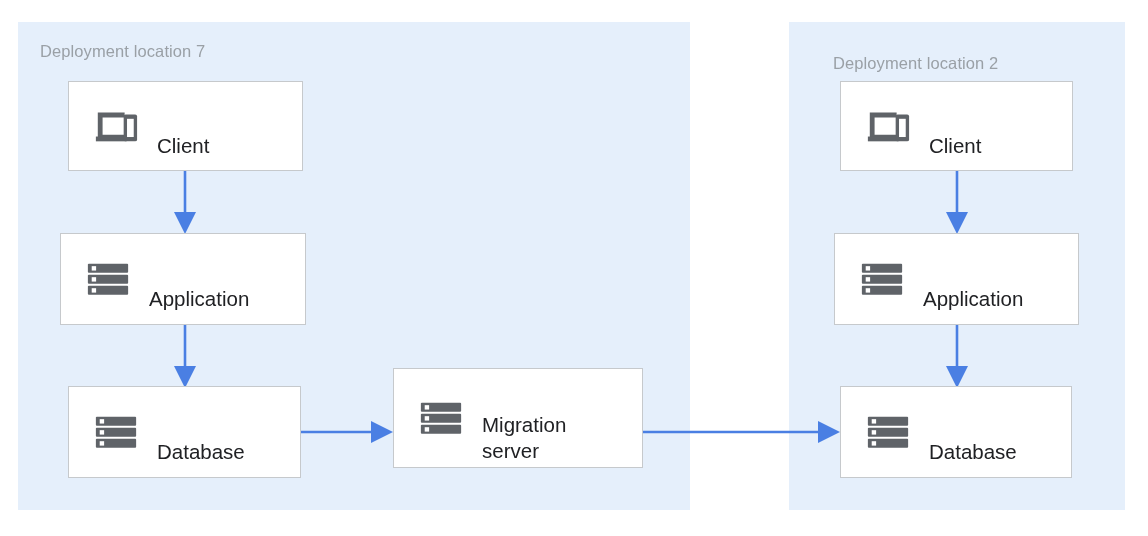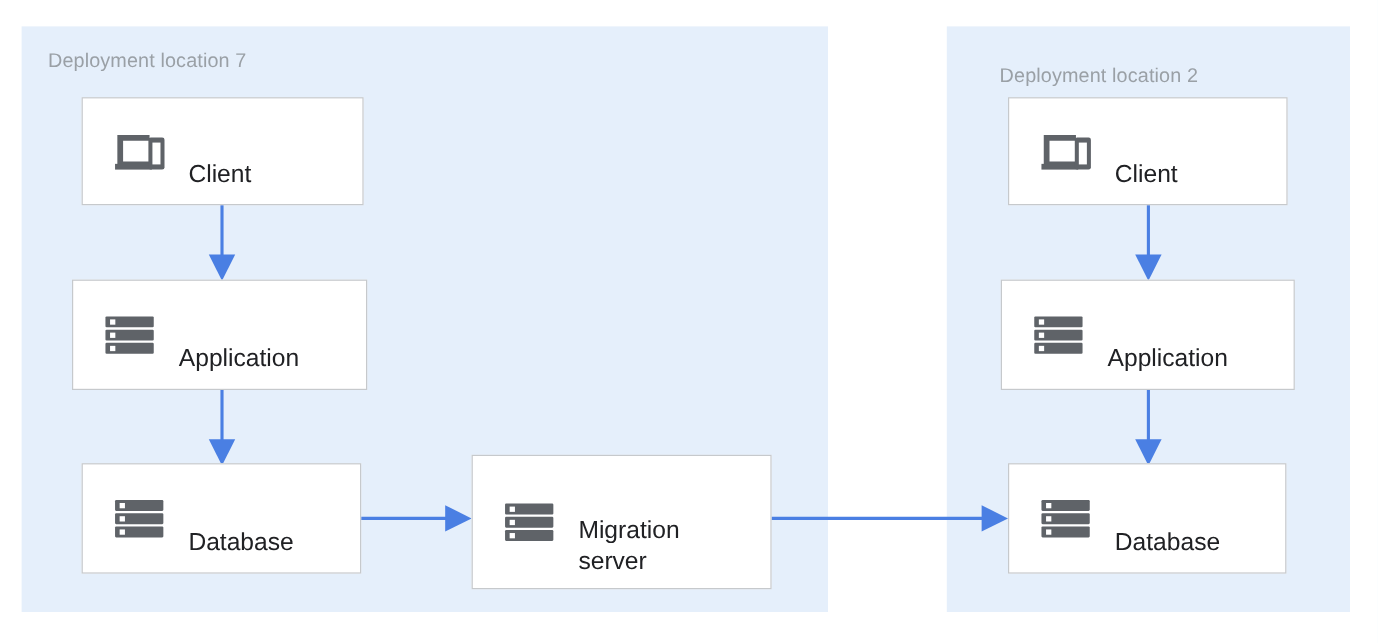--- a/index.html
+++ b/index.html
@@ -135,21 +135,21 @@
       <rect x="3" y="8" width="42" height="9.5" rx="1" fill="#5f6368"></rect>
       <rect x="3" y="19.5" width="42" height="9.5" rx="1" fill="#5f6368"></rect>
       <rect x="3" y="31" width="42" height="9.5" rx="1" fill="#5f6368"></rect>
       <rect x="7" y="10.6" width="4.6" height="4.6" fill="#ffffff"></rect>
       <rect x="7" y="22.1" width="4.6" height="4.6" fill="#ffffff"></rect>
       <rect x="7" y="33.6" width="4.6" height="4.6" fill="#ffffff"></rect>
     </svg>
     <span class="node-label">Database</span>
   </div>
 
-  <div class="node" style="left:393px; top:379px; width:250px; height:112px;">
+  <div class="node" style="left:393px; top:368px; width:250px; height:100px;">
     <svg class="node-icon" viewBox="0 0 48 48">
       <rect x="3" y="8" width="42" height="9.5" rx="1" fill="#5f6368"></rect>
       <rect x="3" y="19.5" width="42" height="9.5" rx="1" fill="#5f6368"></rect>
       <rect x="3" y="31" width="42" height="9.5" rx="1" fill="#5f6368"></rect>
       <rect x="7" y="10.6" width="4.6" height="4.6" fill="#ffffff"></rect>
       <rect x="7" y="22.1" width="4.6" height="4.6" fill="#ffffff"></rect>
       <rect x="7" y="33.6" width="4.6" height="4.6" fill="#ffffff"></rect>
     </svg>
     <span class="node-label">Migration
 server</span>

